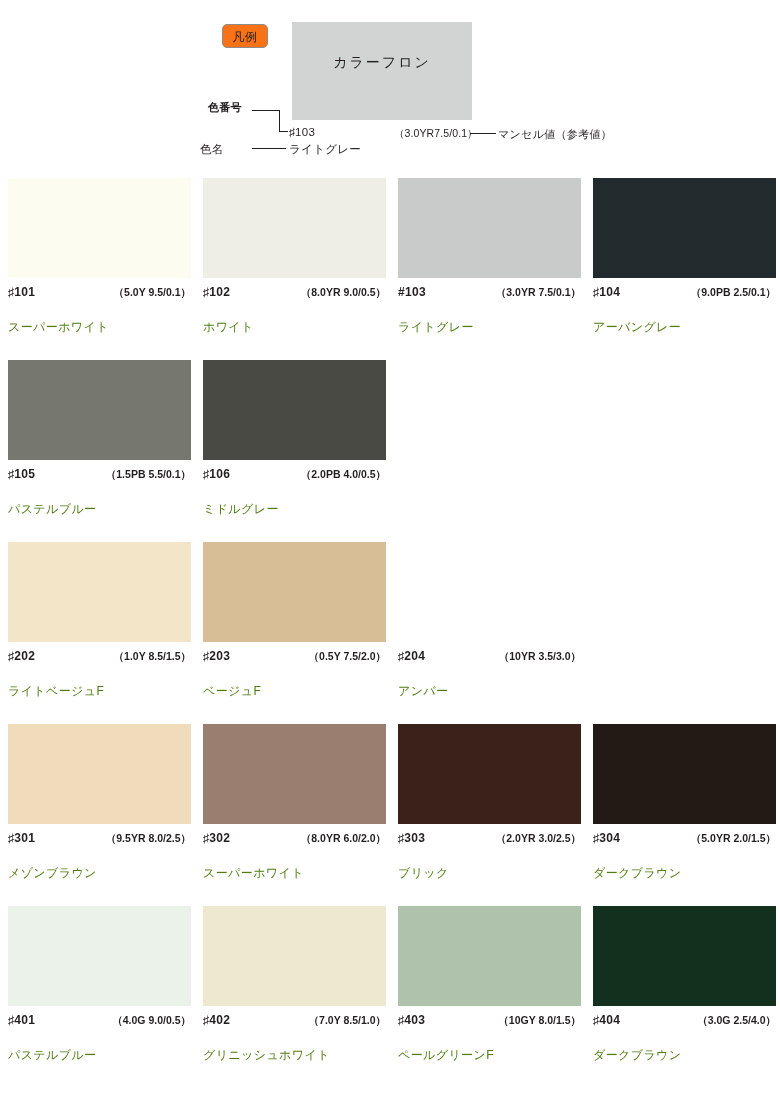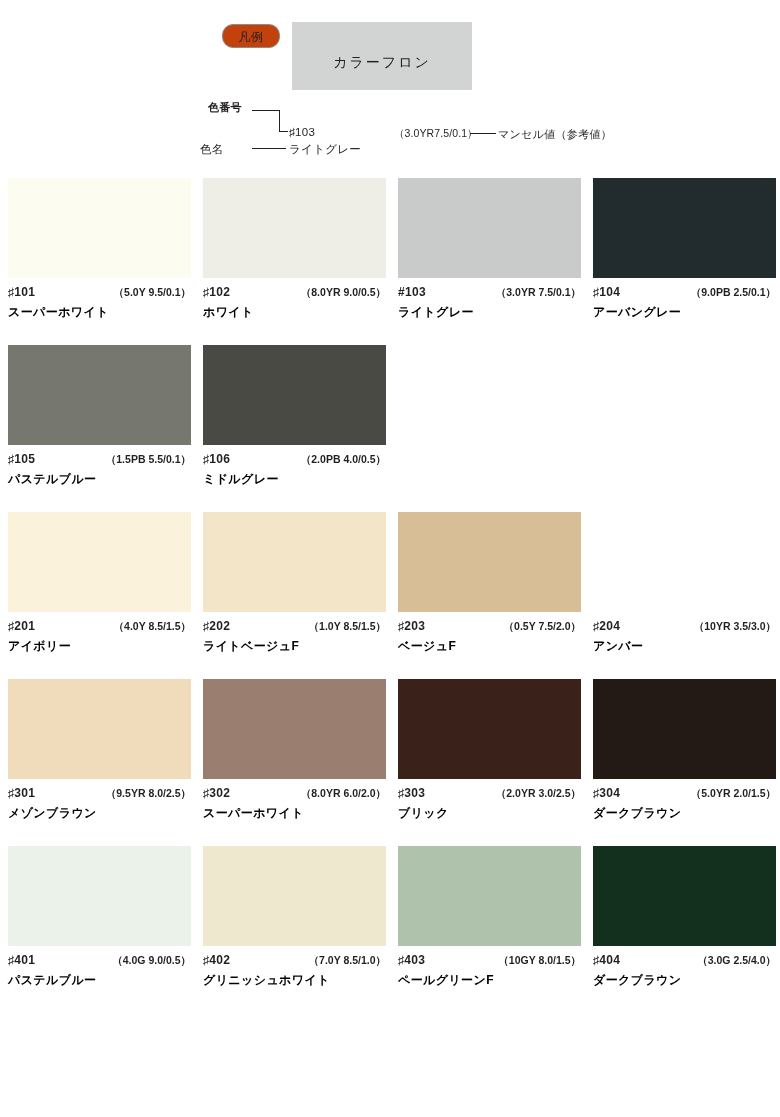--- a/index.html
+++ b/index.html
@@ -19,38 +19,38 @@
   
   .legend {
     position: relative;
     height: 178px;
     width: 780px;
   }
   .legend-badge {
     position: absolute;
     left: 222px;
     top: 24px;
-    width: 58px;
+    width: 46px;
     height: 24px;
     border: 1px solid #8c8c8c;
-    border-radius: 11px;
-    background: #c2410c;
+    border-radius: 5px;
+    background: #f97316;
     font-size: 12px;
     line-height: 24px;
     text-align: center;
     letter-spacing: 0.5px;
     color: #231f20;
     box-sizing: border-box;
   }
   .legend-swatch {
     position: absolute;
     left: 292px;
     top: 22px;
     width: 180px;
-    height: 68px;
+    height: 98px;
     background: #d2d3d3;
   }
   .legend-swatch-label {
     position: absolute;
     left: 0;
     right: 0;
     top: 32px;
     text-align: center;
     font-size: 14px;
     letter-spacing: 2px;
@@ -150,26 +150,25 @@
     white-space: nowrap;
     color: #231f20;
   }
   .munsell {
     font-size: 10.5px;
     letter-spacing: 0px;
     white-space: nowrap;
     color: #231f20;
   }
   .cname {
-    margin-top: 4px;
+    margin-top: 19px;
     font-size: 12px;
     letter-spacing: 0.4px;
     white-space: nowrap;
-    color: #000000;
-    font-weight: bold;
+    color: #4d7c0f;
   }
 </style>
 </head>
 <body>
 
 <div class="legend">
 
   <div class="legend-badge">凡例</div>
 
   <div class="legend-swatch">
@@ -245,28 +244,20 @@
           <span class="code">♯106</span>
           <span class="munsell">（2.0PB 4.0/0.5）</span>
         </div>
         <div class="cname">ミドルグレー</div>
       </div>
       <div class="cell empty"></div>
       <div class="cell empty"></div>
     </div>
     <div class="row">
       <div class="cell">
-        <div class="chip" style="background: rgb(251, 242, 220);"></div>
-        <div class="meta">
-          <span class="code">♯201</span>
-          <span class="munsell">（4.0Y 8.5/1.5）</span>
-        </div>
-        <div class="cname">アイボリー</div>
-      </div>
-      <div class="cell">
         <div class="chip" style="background: rgb(243, 229, 200);"></div>
         <div class="meta">
           <span class="code">♯202</span>
           <span class="munsell">（1.0Y 8.5/1.5）</span>
         </div>
         <div class="cname">ライトベージュF</div>
       </div>
       <div class="cell">
         <div class="chip" style="background: rgb(216, 190, 150);"></div>
         <div class="meta">

